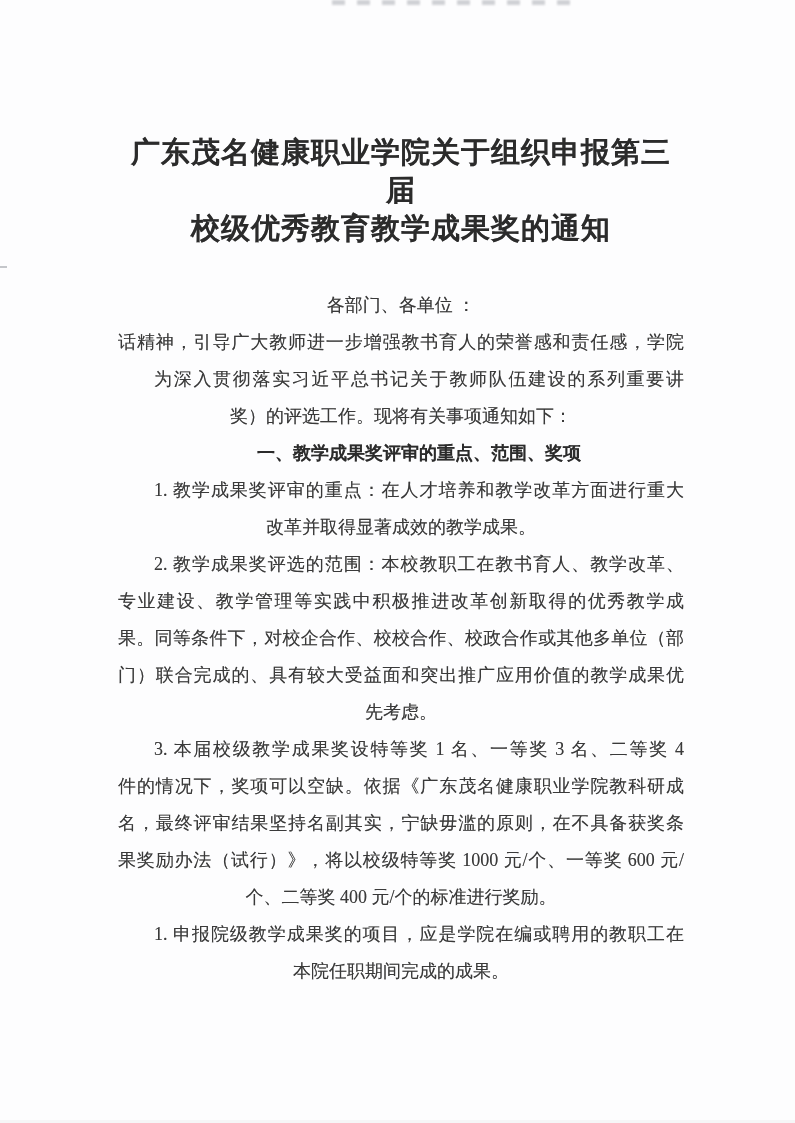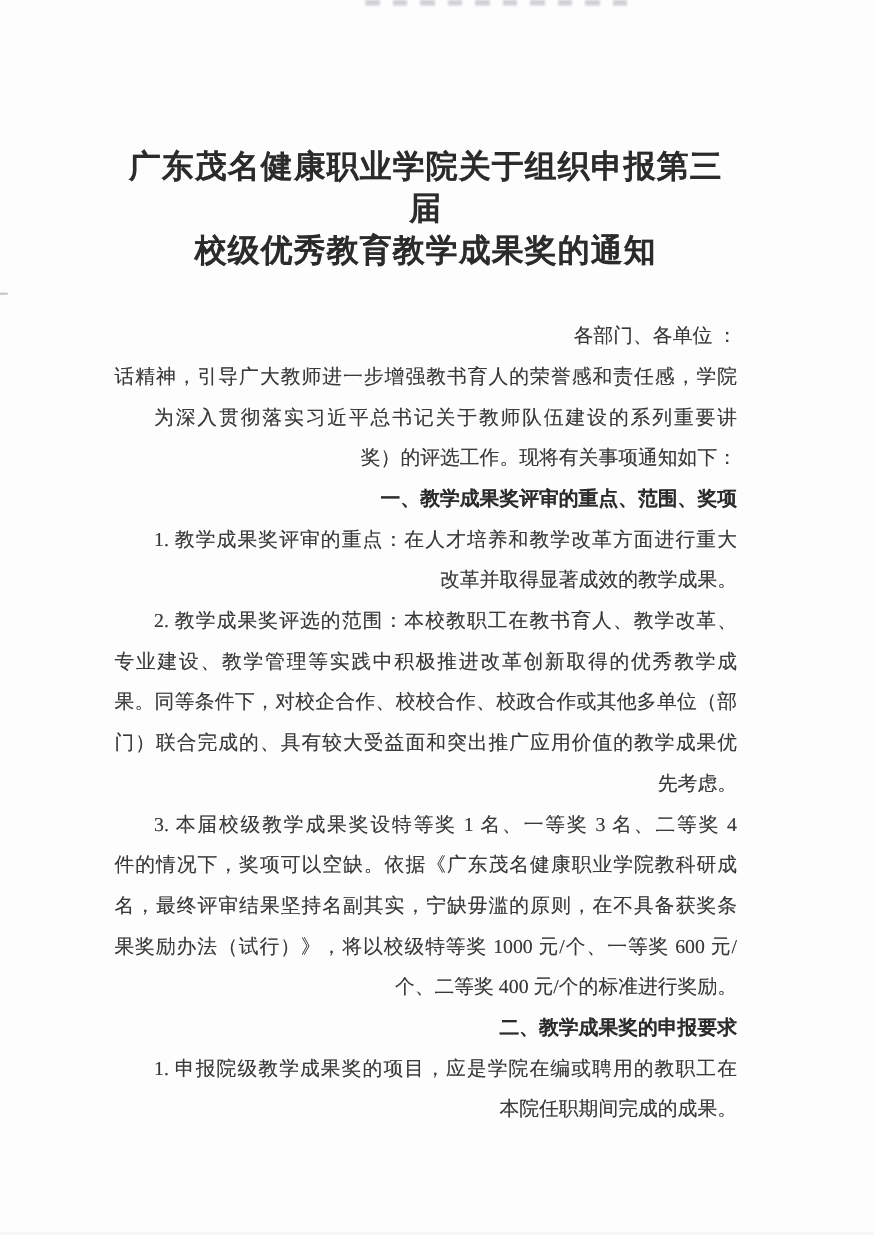--- a/index.html
+++ b/index.html
@@ -19,37 +19,37 @@
   }
   .scan-left {
     position:absolute; top:266px; left:0; width:7px; height:2px;
     background:rgba(110,115,125,.40); filter:blur(.6px);
   }
   .scan-bottom {
     position:absolute; bottom:0; left:0; width:100%; height:3px;
     background:#f6f6f7;
   }
 
-  .content { position:absolute; left:104px; top:133px; width:566px; }
+  .content { position:absolute; left:118px; top:133px; width:566px; }
 
   .title {
     font-family:"Liberation Sans","DejaVu Sans",sans-serif;
     font-weight:700; font-size:29px; line-height:38px;
     text-align:center; letter-spacing:1px;
     color:var(--title_ink,#2b2b2b);
     text-shadow:0 0 .5px rgba(40,40,40,.55);
   }
 
   .doc-body {
     margin-top:40px;
     font-size:18px; line-height:37px;
     color:var(--ink,#3a3a3a);
     text-shadow:0 0 .4px rgba(60,60,60,.5);
   }
-  .line { text-align:right; }
+  .line { text-align:center; }
   .line.fill { text-align:justify; text-align-last:justify; }
   .line.indent { padding-left:36px; }
   .heading .line {
     font-family:"Liberation Sans","DejaVu Sans",sans-serif;
     font-weight:700;
     color:var(--title_ink,#2b2b2b);
   }
 </style>
 </head>
 <body>
@@ -86,23 +86,20 @@
             <div class="line fill">门）联合完成的、具有较大受益面和突出推广应用价值的教学成果优</div>
             <div class="line">先考虑。</div>
           </div>
           <div class="block paragraph">
             <div class="line indent fill">3. 本届校级教学成果奖设特等奖 1 名、一等奖 3 名、二等奖 4</div>
             <div class="line fill">件的情况下，奖项可以空缺。依据《广东茂名健康职业学院教科研成</div>
             <div class="line fill">名，最终评审结果坚持名副其实，宁缺毋滥的原则，在不具备获奖条</div>
             <div class="line fill">果奖励办法（试行）》，将以校级特等奖 1000 元/个、一等奖 600 元/</div>
             <div class="line">个、二等奖 400 元/个的标准进行奖励。</div>
           </div>
-          <div class="block heading">
-            <div class="line indent">二、教学成果奖的申报要求</div>
-          </div>
           <div class="block paragraph">
             <div class="line indent fill">1. 申报院级教学成果奖的项目，应是学院在编或聘用的教职工在</div>
             <div class="line">本院任职期间完成的成果。</div>
           </div>
         </div>
     </div>
   </div>
 
   <div class="scan-bottom"></div>
 </div>

